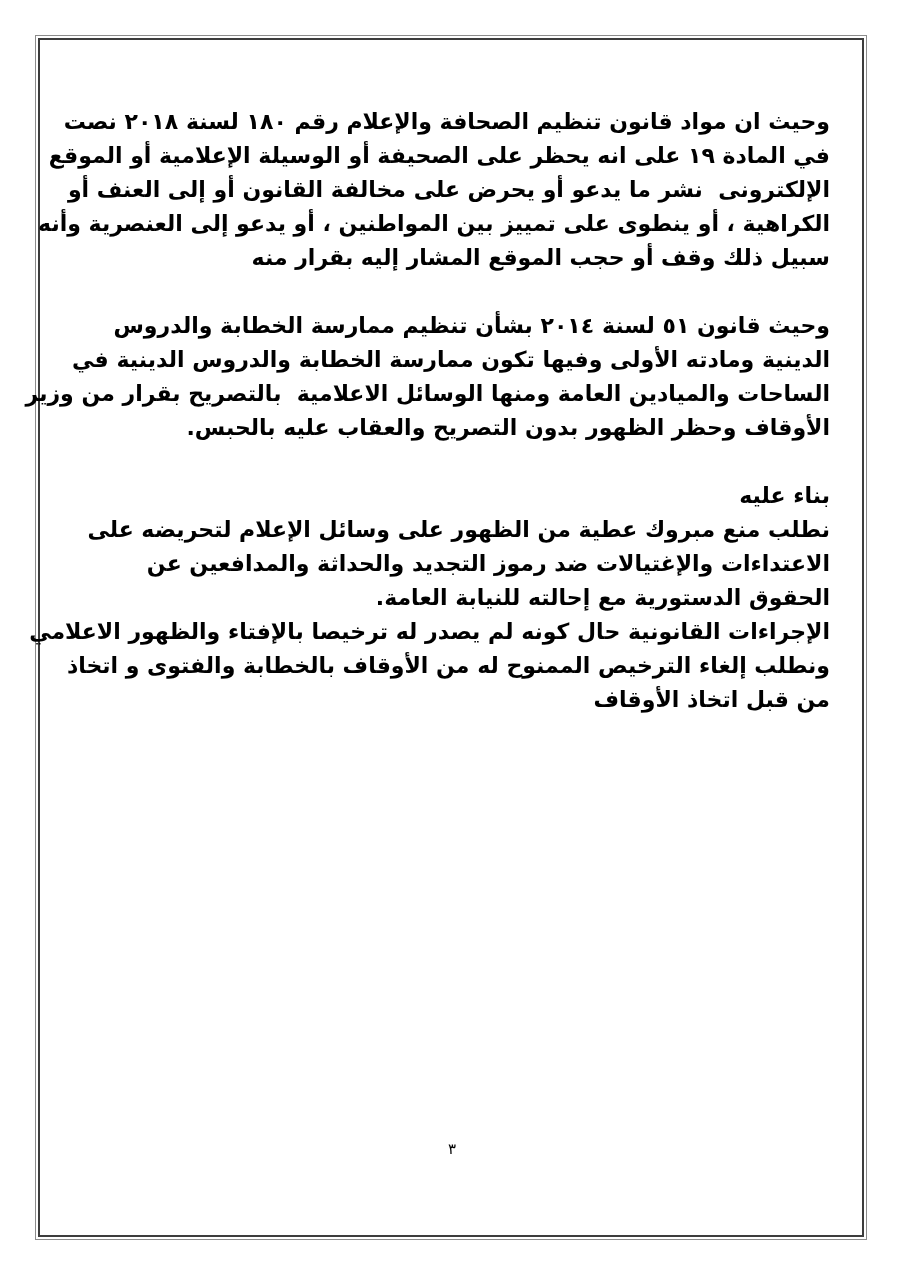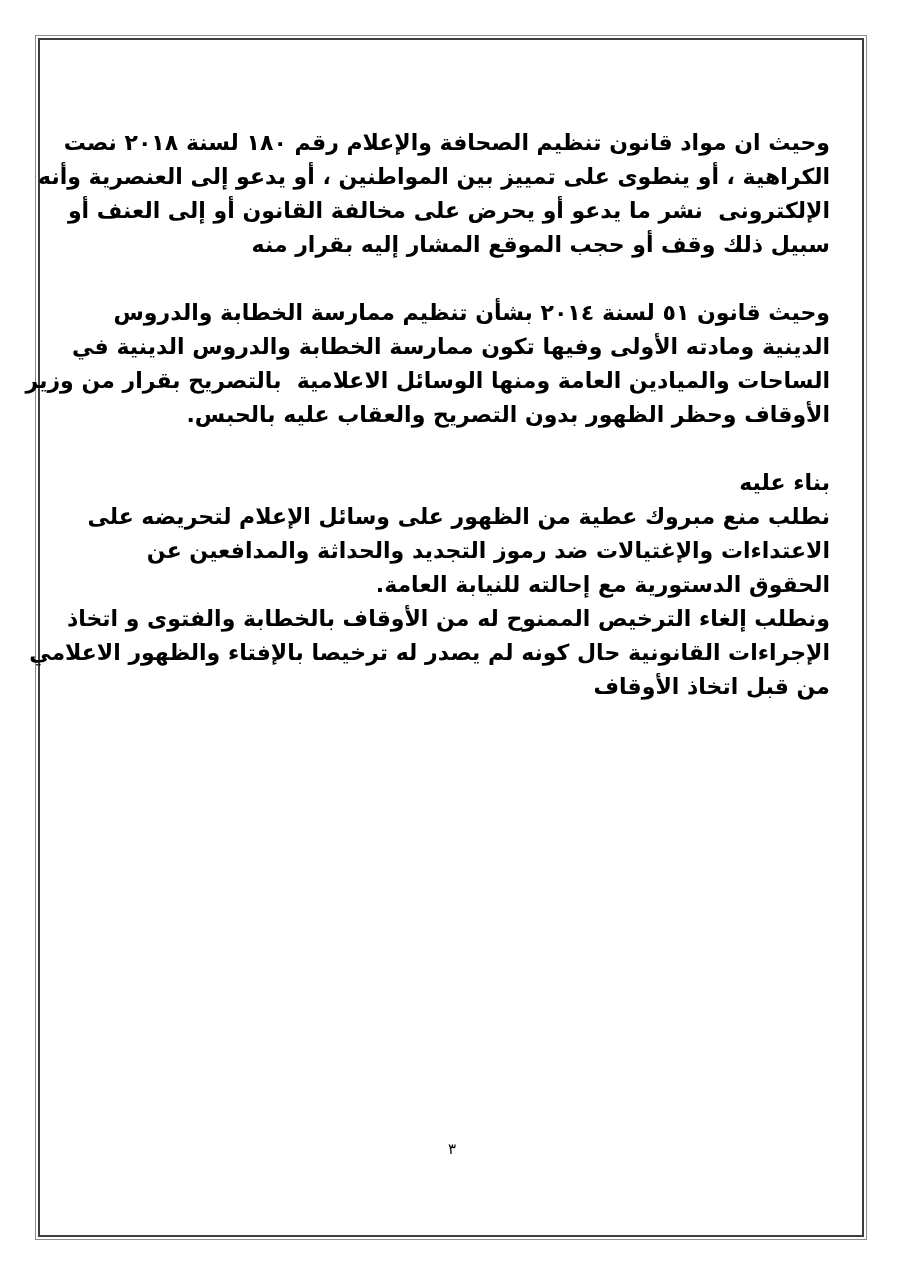--- a/index.html
+++ b/index.html
@@ -31,21 +31,20 @@
     position:absolute;
     top:105px;
     right:74px;
     left:45px;
     direction:rtl;
     text-align:right;
     color:var(--c-text);
     font-weight:bold;
     font-size:22px;
     line-height:34px;
-    margin-top:21px;
   }
   .para{margin:0;}
   .para.gap-after{margin-bottom:34px;}
   .para.align-center{text-align:right;}
   .line{
     white-space:pre;
     min-height:34px;
   }
   .page-number{
     position:absolute;
@@ -60,36 +59,37 @@
 </head>
 <body>
 
 <div class="page-frame">
   <div class="page-frame-inner"></div>
 </div>
 
 <div class="doc-body" id="doc-body">
     <div class="para align-right gap-after">
       <div class="line">وحيث ان مواد قانون تنظيم الصحافة والإعلام رقم ١٨٠ لسنة ٢٠١٨ نصت</div>
+      <div class="line">في المادة ١٩ على انه يحظر على الصحيفة أو الوسيلة الإعلامية أو الموقع</div>
+      <div class="line">الإلكترونى  نشر ما يدعو أو يحرض على مخالفة القانون أو إلى العنف أو</div>
       <div class="line">الكراهية ، أو ينطوى على تمييز بين المواطنين ، أو يدعو إلى العنصرية وأنه</div>
-      <div class="line">الإلكترونى  نشر ما يدعو أو يحرض على مخالفة القانون أو إلى العنف أو</div>
       <div class="line">سبيل ذلك وقف أو حجب الموقع المشار إليه بقرار منه</div>
     </div>
     <div class="para align-right gap-after">
       <div class="line">وحيث قانون ٥١ لسنة ٢٠١٤ بشأن تنظيم ممارسة الخطابة والدروس</div>
       <div class="line">الدينية ومادته الأولى وفيها تكون ممارسة الخطابة والدروس الدينية في</div>
       <div class="line">الساحات والميادين العامة ومنها الوسائل الاعلامية  بالتصريح بقرار من وزير</div>
       <div class="line">الأوقاف وحظر الظهور بدون التصريح والعقاب عليه بالحبس.</div>
     </div>
     <div class="para align-center">
       <div class="line">بناء عليه</div>
     </div>
     <div class="para align-right">
       <div class="line">نطلب منع مبروك عطية من الظهور على وسائل الإعلام لتحريضه على</div>
       <div class="line">الاعتداءات والإغتيالات ضد رموز التجديد والحداثة والمدافعين عن</div>
       <div class="line">الحقوق الدستورية مع إحالته للنيابة العامة.</div>
+      <div class="line">الإجراءات القانونية حال كونه لم يصدر له ترخيصا بالإفتاء والظهور الاعلامي</div>
       <div class="line">ونطلب إلغاء الترخيص الممنوح له من الأوقاف بالخطابة والفتوى و اتخاذ</div>
-      <div class="line">الإجراءات القانونية حال كونه لم يصدر له ترخيصا بالإفتاء والظهور الاعلامي</div>
       <div class="line">من قبل اتخاذ الأوقاف</div>
     </div>
   </div>
 
 <div class="page-number">٣</div>
 
 </body></html>

